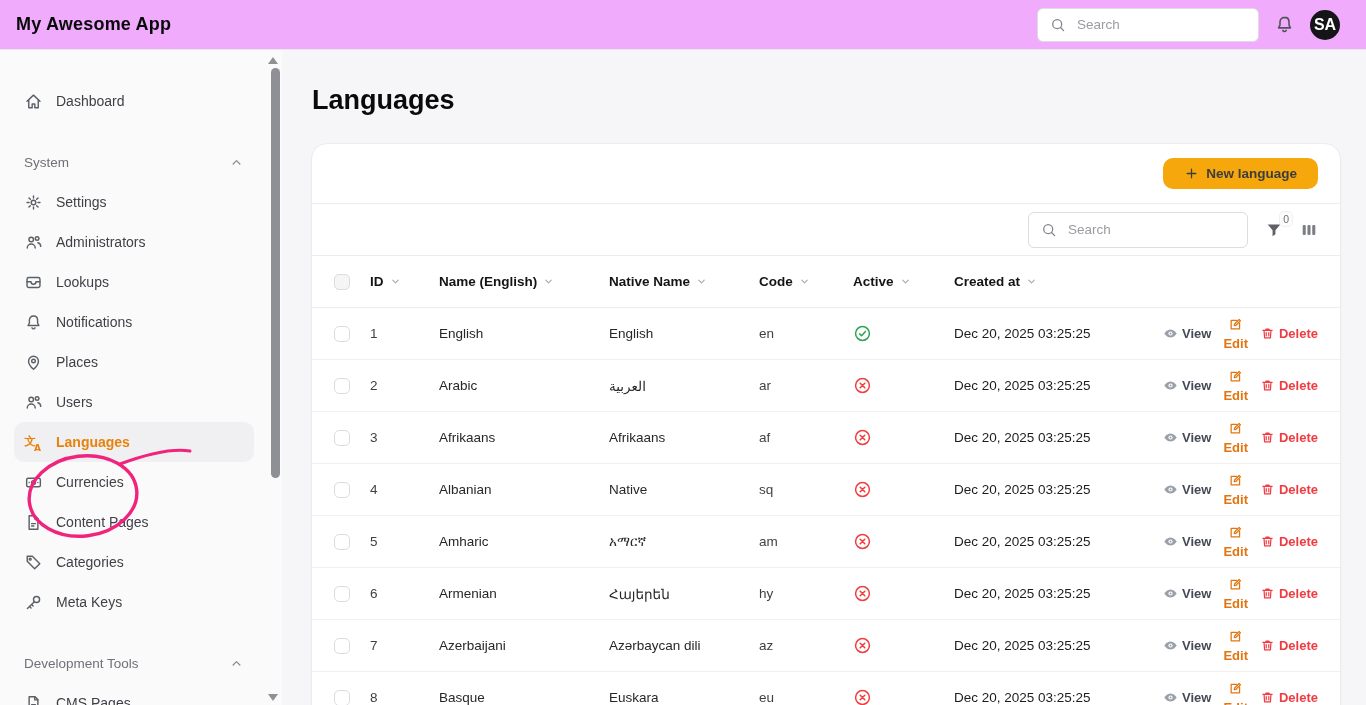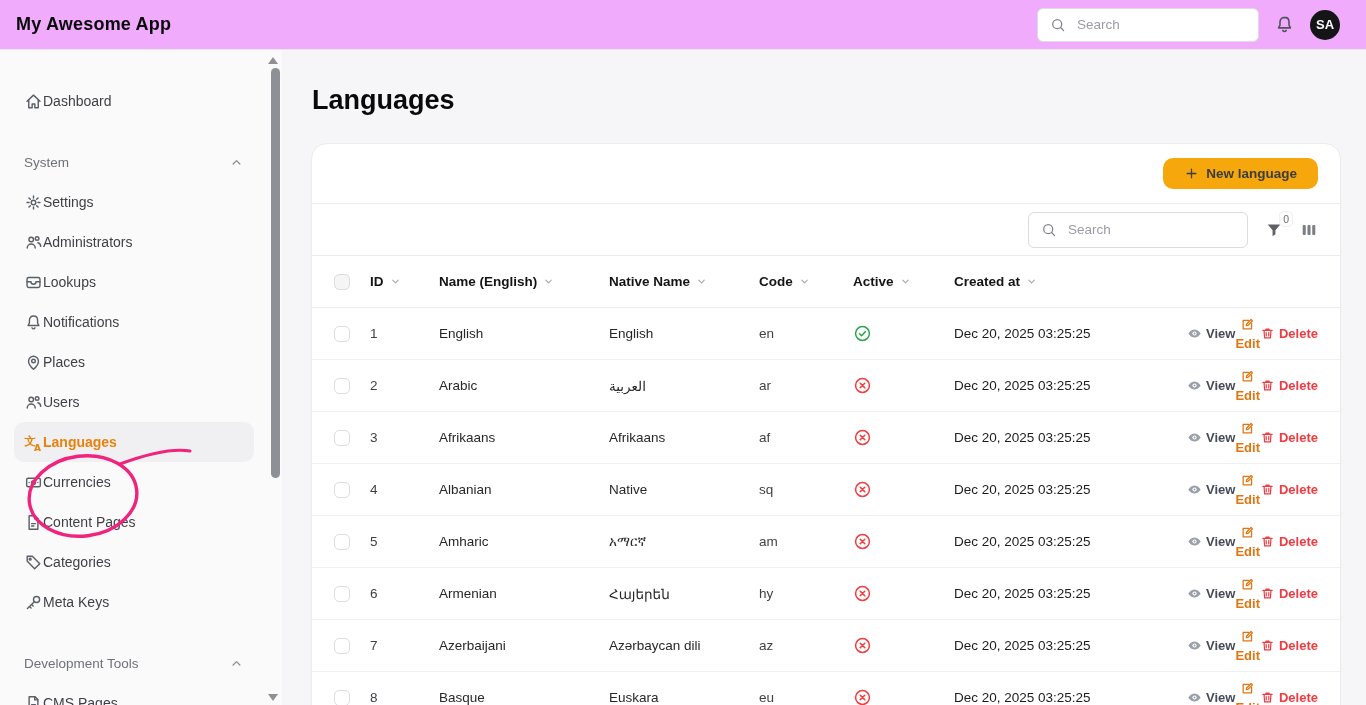--- a/index.html
+++ b/index.html
@@ -13,29 +13,29 @@
   .app-title{font-size:18px;font-weight:700;color:#09090b;letter-spacing:.2px;}
   .top-right{display:flex;align-items:center;gap:15px;}
   .searchbox{display:flex;align-items:center;gap:9px;height:34px;border:1px solid #dcdce1;
     border-radius:6px;padding:0 12px;background:#fff;color:#80838b;}
   .searchbox.top{width:222px;}
   .searchbox input{border:none;outline:none;font-size:13.5px;width:100%;color:#3f3f46;
     background:transparent;font-family:inherit;}
   .searchbox input::placeholder{color:#9a9ca3;}
   .bell{color:#52525b;cursor:pointer;}
   .avatar{width:30px;height:30px;border-radius:50%;background:#151517;color:#fff;
-    font-size:13px;font-weight:700;display:flex;align-items:center;justify-content:center;cursor:pointer;}
+    font-size:16px;font-weight:700;display:flex;align-items:center;justify-content:center;cursor:pointer;}
 
   
   .content{display:flex;height:655px;background:#f6f6f8;}
   .sidebar{width:282px;position:relative;background:#fafafa;padding-top:31px;overflow:hidden;flex:none;}
   .main{flex:1;padding-left:29px;}
 
   
-  .side-item{height:40px;display:flex;align-items:center;margin:0 28px 0 14px;
+  .side-item{height:40px;display:flex;align-items:center;gap:13px;margin:0 28px 0 14px;
     padding:0 10px;border-radius:10px;color:#3f3f46;font-size:14px;cursor:pointer;}
   .side-item .ic{color:#5b5f66;width:19px;flex:none;}
   .side-item.active{background:#f0f0f2;color:#e8820c;font-weight:600;}
   .side-item.active .ic{color:#e8820c;}
   .side-section{height:40px;display:flex;align-items:center;justify-content:space-between;
     margin:21px 28px 0 14px;padding:0 10px;color:#6f7178;font-size:13.5px;cursor:pointer;}
   .side-section .ic{color:#8b8d94;}
 
   .annotation{position:absolute;left:14px;top:392px;width:200px;height:104px;pointer-events:none;}
 
@@ -67,21 +67,21 @@
   .tr.head{font-size:13.5px;font-weight:700;color:#141417;border-bottom:1px solid #ececef;}
   .th-cell{display:flex;align-items:center;gap:6px;cursor:pointer;}
   .sort{color:#a6a8af;}
   .cell{font-size:13.5px;color:#27272a;}
   .cell.dim{color:#3f3f46;}
   .cell.date{color:#1c1c1f;}
   .checkbox{width:16px;height:16px;border:1.5px solid #dcdce1;border-radius:5px;background:#fff;cursor:pointer;}
   .tr.head .checkbox{background:#f5f5f6;}
   .status-ok{color:#2da44e;}
   .status-no{color:#f03e40;}
-  .actions{display:flex;justify-content:flex-end;align-items:center;}
+  .actions{display:flex;justify-content:flex-end;gap:12px;align-items:center;}
   .act{display:flex;align-items:center;gap:4px;font-size:13px;font-weight:600;cursor:pointer;white-space:nowrap;}
   .act.view{color:#454a56;}   .act.view .ic{color:#9aa0aa;}
   .act.edit{color:#e2750f;flex-direction:column;}
   .act.delete{color:#ef3b41;}
 </style>
 </head>
 <body>
 
 <header class="topbar">
   <div class="app-title">My Awesome App</div>

